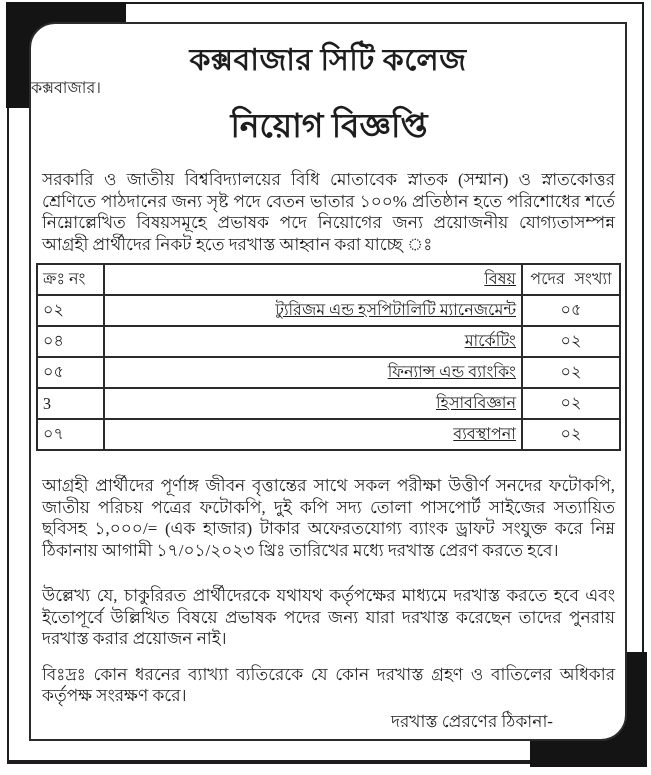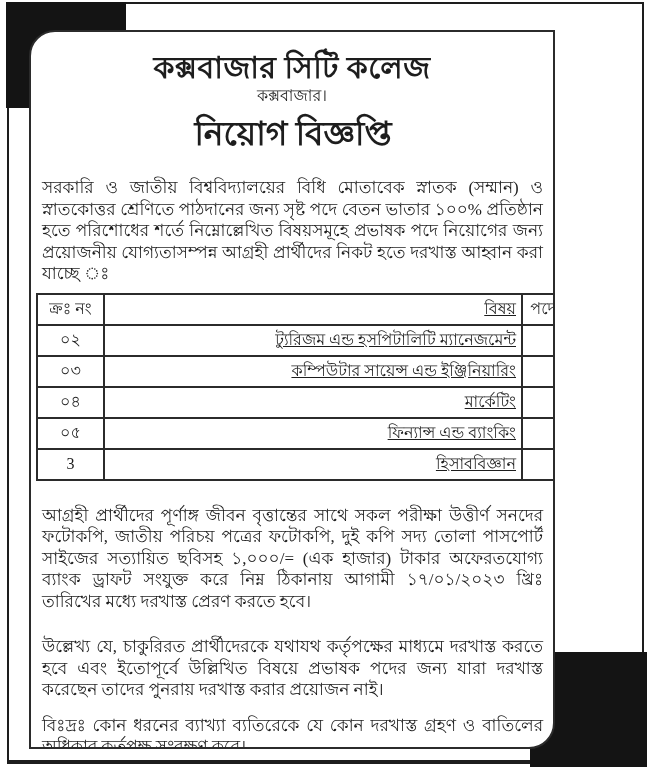--- a/index.html
+++ b/index.html
@@ -34,42 +34,42 @@
   .corner-br {
     position: absolute;
     left: 530px; top: 652px;
     width: 117px; height: 115px;
     background: #141414;
     z-index: 2;
   }
   
   .page {
     position: absolute;
-    left: 29px; top: 30px;
-    width: 526px; height: 719px;
+    left: 29px; top: 22px;
+    width: 598px; height: 719px;
     box-sizing: border-box;
     background: #ffffff;
     border: 2px solid #2b2b2b;
     border-radius: 26px 0 26px 0;
     z-index: 3;
     overflow: hidden;
   }
   .college-name {
     margin: 20px 0 0 0;
     font-size: 30px;
     line-height: 32px;
     font-weight: bold;
     text-align: center;
     letter-spacing: 0.5px;
   }
   .college-location {
     margin-top: 3px;
     font-size: 16px;
     line-height: 18px;
-    text-align: center;
+    text-align: left;
   }
   .notice-title {
     margin: 10px 0 0 2px;
     font-size: 33px;
     line-height: 38px;
     font-weight: bold;
     text-align: center;
   }
   .para {
     margin: 24px 10px 0 11px;
@@ -86,21 +86,21 @@
     font-size: 16px;
   }
   table.subjects th, table.subjects td {
     border: 2px solid #2b2b2b;
     height: 20px;
     padding: 1px 5px;
     font-weight: normal;
     overflow: hidden;
     white-space: nowrap;
   }
-  .c-sl    { width: 55px;  text-align: center; font-family: Liberation Serif, serif; }
+  .c-sl    { width: 55px;  text-align: left; font-family: Liberation Serif, serif; }
   .c-sub   { text-align: right; text-decoration: underline; }
   .c-posts { width: 86px;  text-align: center; font-family: Liberation Mono, monospace; }
   .signature {
     margin: 4px 28px 0 auto;
     width: 250px;
     text-align: center;
     font-size: 17px;
     line-height: 21px;
   }
 </style>
@@ -127,37 +127,37 @@
           <th class="c-posts">পদের সংখ্যা</th>
         </tr>
       </thead>
       <tbody>
         <tr>
           <td class="c-sl">০২</td>
           <td class="c-sub">ট্যুরিজম এন্ড হসপিটালিটি ম্যানেজমেন্ট</td>
           <td class="c-posts">০৫</td>
         </tr>
         <tr>
-          <td class="c-sl">০৩</td>
-          <td class="c-sub">কম্পিউটার সায়েন্স এন্ড ইঞ্জিনিয়ারিং</td>
-          <td class="c-posts">০৩</td>
-        </tr>
-        <tr>
           <td class="c-sl">০৪</td>
           <td class="c-sub">মার্কেটিং</td>
           <td class="c-posts">০২</td>
         </tr>
         <tr>
           <td class="c-sl">০৫</td>
           <td class="c-sub">ফিন্যান্স এন্ড ব্যাংকিং</td>
           <td class="c-posts">০২</td>
         </tr>
         <tr>
           <td class="c-sl">3</td>
           <td class="c-sub">হিসাববিজ্ঞান</td>
+          <td class="c-posts">০২</td>
+        </tr>
+        <tr>
+          <td class="c-sl">০৭</td>
+          <td class="c-sub">ব্যবস্থাপনা</td>
           <td class="c-posts">০২</td>
         </tr>
       </tbody>
     </table>
 
     <p class="para">আগ্রহী প্রার্থীদের পূর্ণাঙ্গ জীবন বৃত্তান্তের সাথে সকল পরীক্ষা উত্তীর্ণ সনদের ফটোকপি, জাতীয় পরিচয় পত্রের ফটোকপি, দুই কপি সদ্য তোলা পাসপোর্ট সাইজের সত্যায়িত ছবিসহ ১,০০০/= (এক হাজার) টাকার অফেরতযোগ্য ব্যাংক ড্রাফট সংযুক্ত করে নিম্ন ঠিকানায় আগামী ১৭/০১/২০২৩ খ্রিঃ তারিখের মধ্যে দরখাস্ত প্রেরণ করতে হবে।</p>
     <p class="para">উল্লেখ্য যে, চাকুরিরত প্রার্থীদেরকে যথাযথ কর্তৃপক্ষের মাধ্যমে দরখাস্ত করতে হবে এবং ইতোপূর্বে উল্লিখিত বিষয়ে প্রভাষক পদের জন্য যারা দরখাস্ত করেছেন তাদের পুনরায় দরখাস্ত করার প্রয়োজন নাই।</p>
     <p class="para nb">বিঃদ্রঃ কোন ধরনের ব্যাখ্যা ব্যতিরেকে যে কোন দরখাস্ত গ্রহণ ও বাতিলের অধিকার কর্তৃপক্ষ সংরক্ষণ করে।</p>
 
     <div class="signature">

